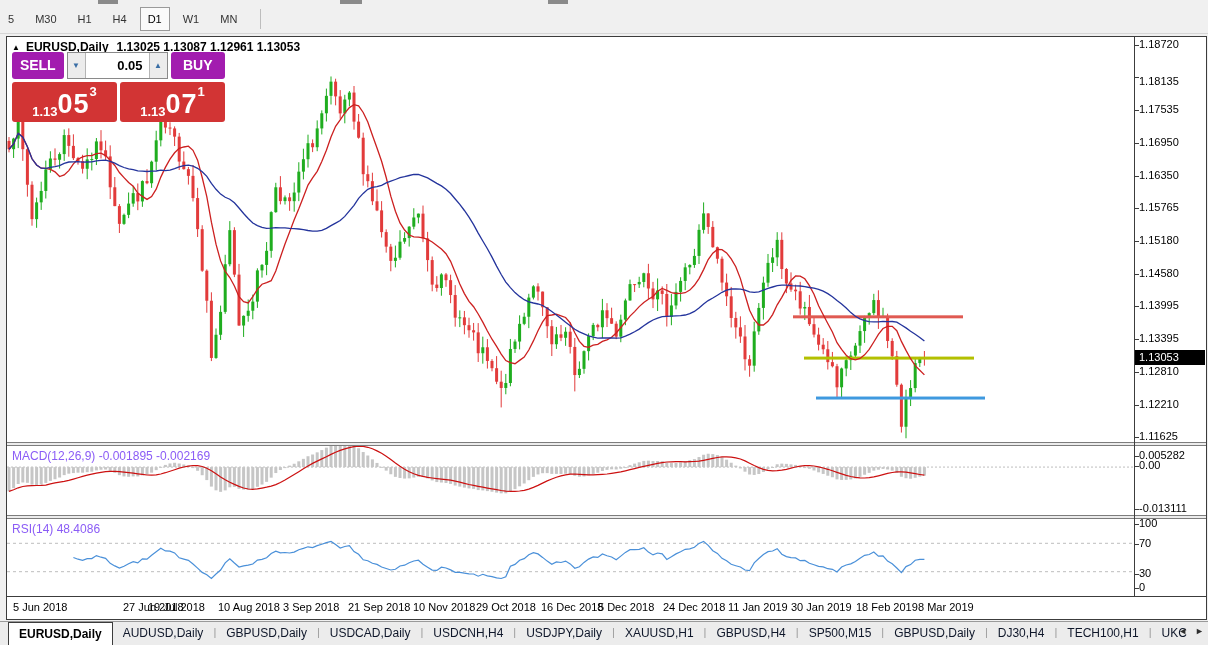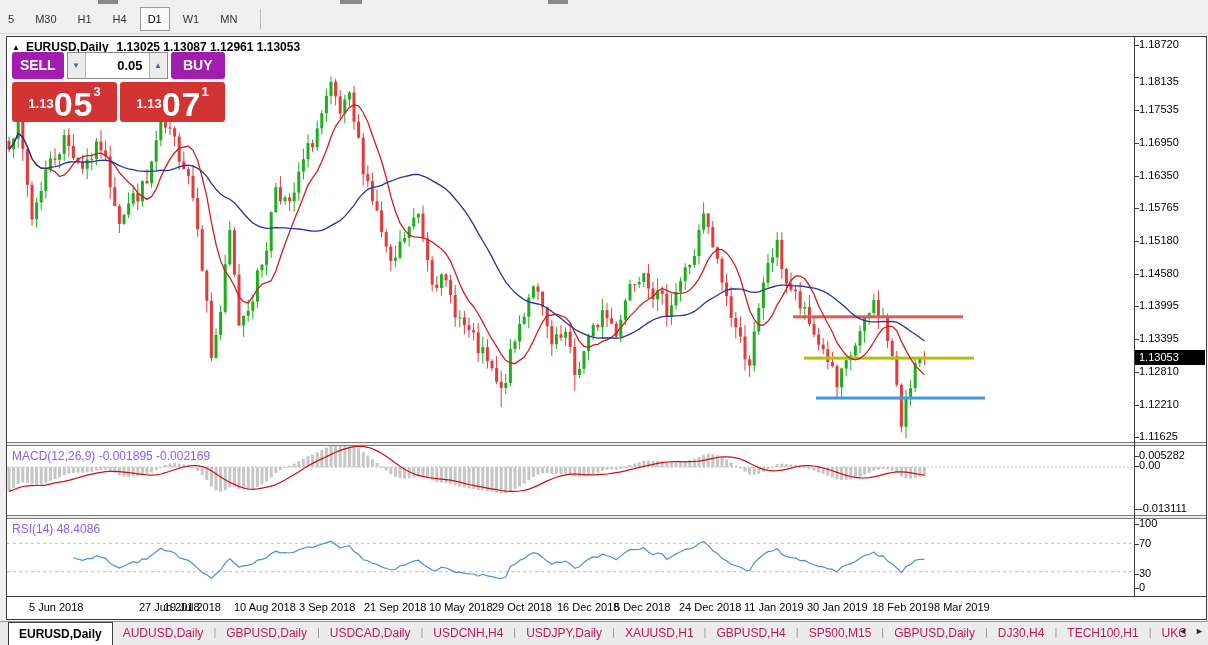--- a/index.html
+++ b/index.html
@@ -33,50 +33,50 @@
 
   svg.pane { position:absolute; }
 
   
   .axis-label { position:absolute; left:1139px; font-size:11px; color:#000; white-space:nowrap; }
   .axis-tick { position:absolute; left:1135px; width:4px; height:1px; background:#3c3c3c; }
   #current-price-badge { position:absolute; left:1135px; width:70px; height:15px; background:#000;
     color:#fff; font-size:11px; line-height:15px; padding-left:4px; z-index:5; }
 
   
-  #date-axis { position:absolute; left:24px; top:598px; width:1127px; height:20px; }
+  #date-axis { position:absolute; left:8px; top:598px; width:1127px; height:20px; }
   .date-label { position:absolute; top:3px; font-size:11px; color:#000; white-space:nowrap; }
 
   
   #trade-panel { position:absolute; left:12px; top:52px; width:213px; z-index:40; font-weight:bold; }
   #trade-row1 { display:flex; height:27px; }
   .trade-btn { background:#a21caf; color:#fff; font-size:14px; font-weight:bold; text-align:center;
     line-height:27px; border-radius:3px; cursor:pointer; }
   #sell-btn { width:53px; } #buy-btn { width:56px; }
   #vol-box { display:flex; margin:0 3px; border:1px solid #8a8a8a; background:#fff; width:101px; height:27px; }
   .vol-arrow { width:18px; background:#ececec; color:#3a6ea5; font-size:8px; text-align:center;
     line-height:25px; cursor:pointer; }
   #vol-down { border-right:1px solid #b5b5b5; } #vol-up { border-left:1px solid #b5b5b5; }
   #vol-input { width:63px; border:0; outline:0; font-size:13px; font-weight:bold; text-align:right;
     padding-right:6px; font-family:"Liberation Sans",sans-serif; }
   #trade-row2 { display:flex; margin-top:3px; }
   .price-tile { width:105px; height:40px; background:#d23434; border-radius:3px; color:#fff;
     display:flex; align-items:flex-end; justify-content:center; padding-bottom:3px; cursor:pointer; }
   .price-tile + .price-tile { margin-left:3px; }
-  .tile-small { font-size:13px; font-weight:bold; margin-bottom:8px; }
-  .tile-big { font-size:34px; font-weight:bold; line-height:30px; letter-spacing:1px; }
+  .tile-small { font-size:13px; font-weight:bold; margin-bottom:0; }
+  .tile-big { font-size:27px; font-weight:bold; line-height:30px; letter-spacing:1px; }
   .tile-sup { font-size:13px; font-weight:bold; align-self:flex-start; margin-top:2px; }
 
   
   .ind-label { position:absolute; left:12px; font-size:12px; color:#8b5cf6; z-index:10; }
 
   
   #tab-bar { position:absolute; left:0; top:621px; width:1208px; height:24px; background:#ececec;
     border-top:1px solid #9a9a9a; display:flex; align-items:stretch; padding-left:8px; overflow:hidden; }
-  .tab { font-size:12px; color:#be185d; padding:4px 10px 0 10px; white-space:nowrap; cursor:pointer; }
+  .tab { font-size:12px; color:#0f172a; padding:4px 10px 0 10px; white-space:nowrap; cursor:pointer; }
   .tab.active { background:#fff; border:1px solid #3c3c3c; border-bottom:none; color:#000; font-weight:bold; }
   .tab-sep { color:#9a9a9a; padding-top:4px; font-size:11px; }
   #tab-arrows { position:absolute; right:4px; top:626px; display:flex; gap:8px; z-index:5; }
   .tab-arrow { font-size:9px; color:#2d2d2d; cursor:pointer; }
 </style>
 </head>
 <body>
 
 <div id="stage">
 
@@ -801,21 +801,21 @@
       <div class="axis-tick" style="top: 588px;"></div>
     </div>
 
   <div id="date-axis">
       <span class="date-label" style="left: 5px;">5 Jun 2018</span>
       <span class="date-label" style="left: 75px; margin-left: 40px;">27 Jun 2018</span>
       <span class="date-label" style="left: 140px;">19 Jul 2018</span>
       <span class="date-label" style="left: 210px;">10 Aug 2018</span>
       <span class="date-label" style="left: 275px;">3 Sep 2018</span>
       <span class="date-label" style="left: 340px;">21 Sep 2018</span>
-      <span class="date-label" style="left: 405px;">10 May 2018</span>
+      <span class="date-label" style="left: 405px;">10 Nov 2018</span>
       <span class="date-label" style="left: 468px;">29 Oct 2018</span>
       <span class="date-label" style="left: 533px;">16 Dec 2018</span>
       <span class="date-label" style="left: 590px;">5 Dec 2018</span>
       <span class="date-label" style="left: 655px;">24 Dec 2018</span>
       <span class="date-label" style="left: 720px;">11 Jan 2019</span>
       <span class="date-label" style="left: 783px;">30 Jan 2019</span>
       <span class="date-label" style="left: 848px;">18 Feb 2019</span>
       <span class="date-label" style="left: 910px;">8 Mar 2019</span>
     </div>
 

